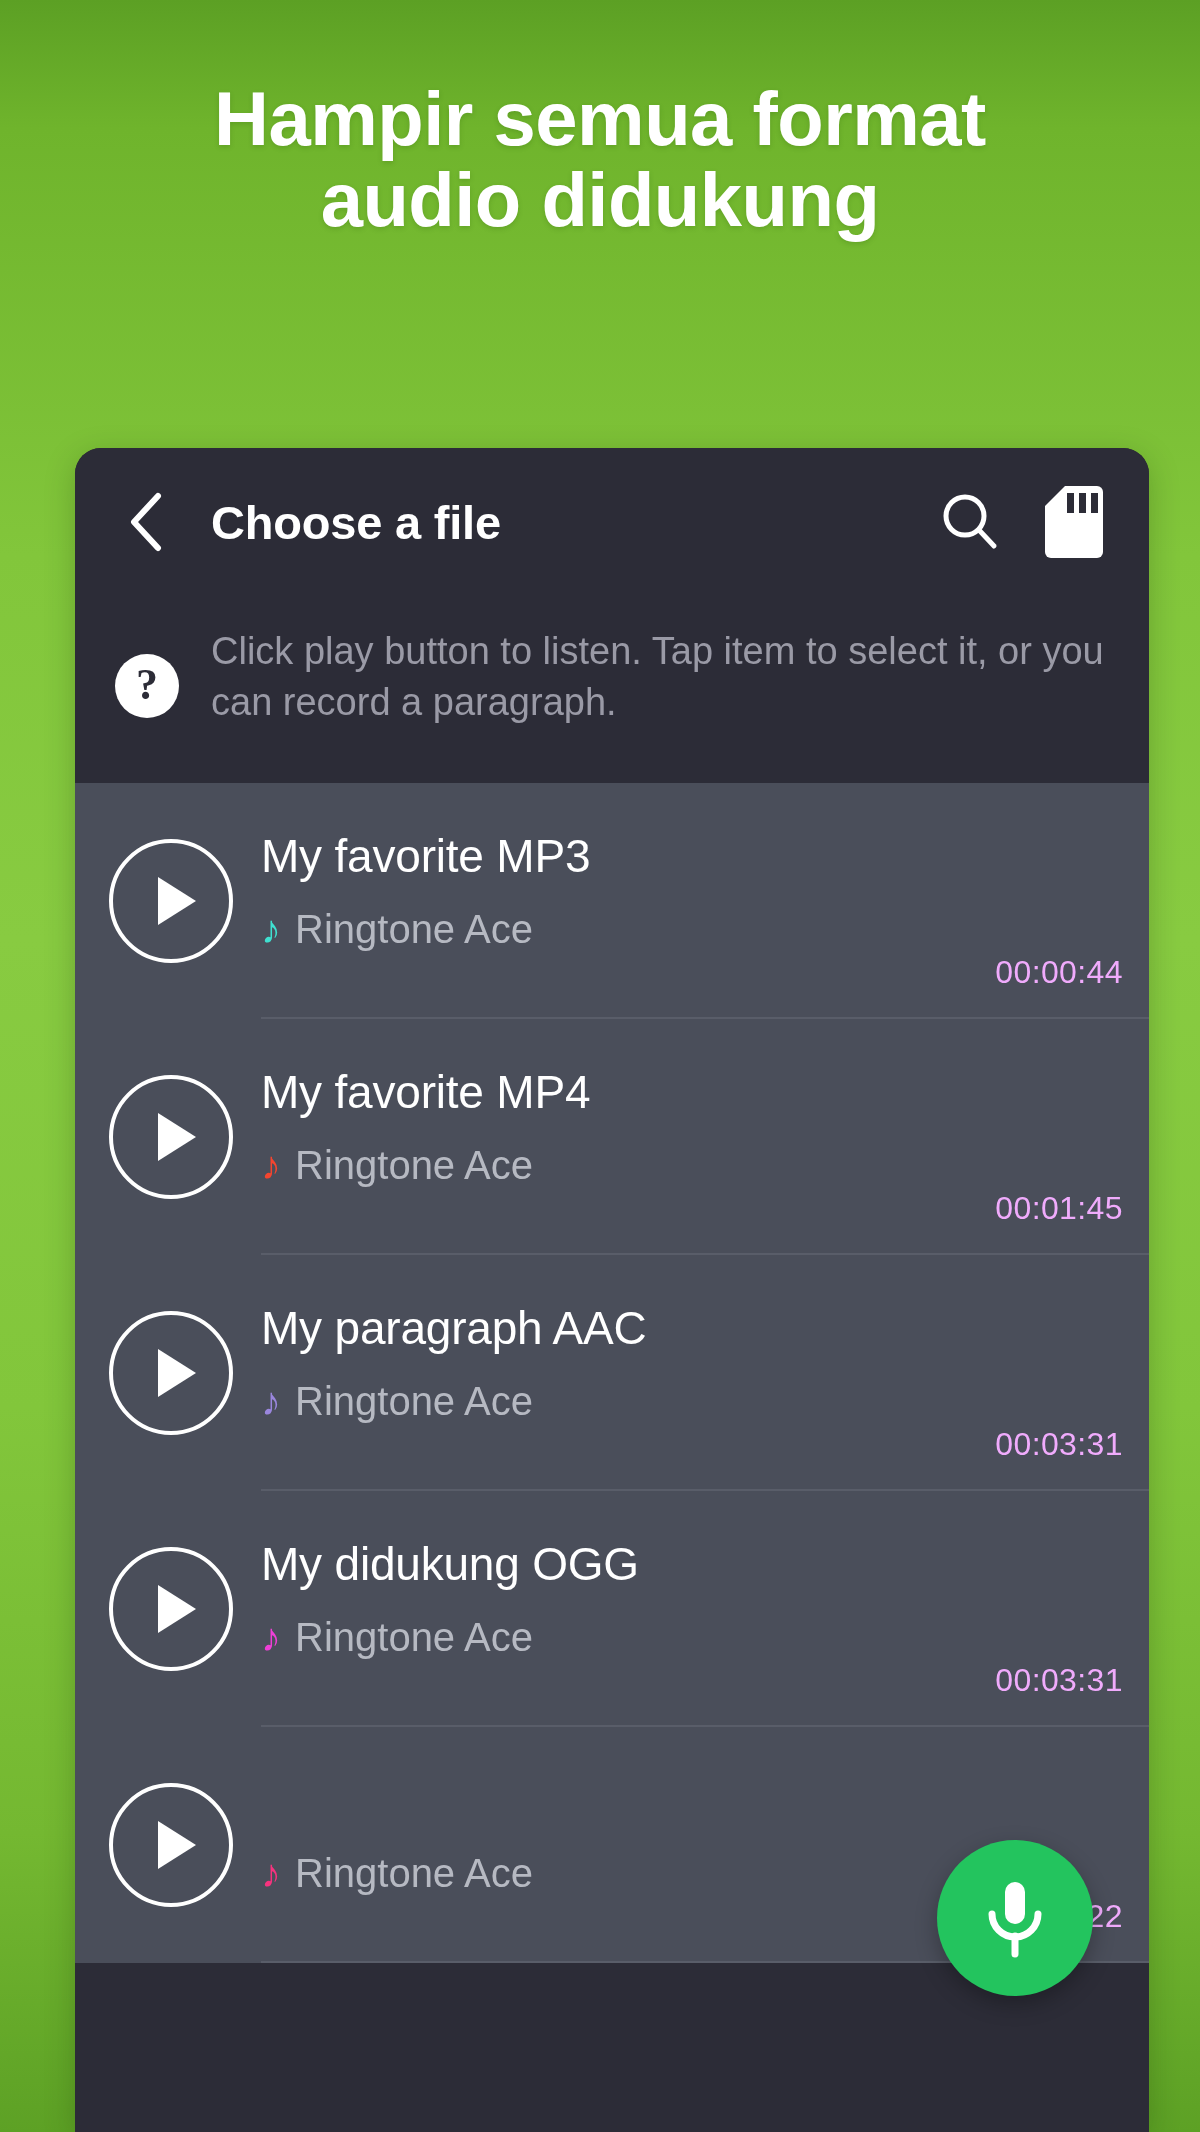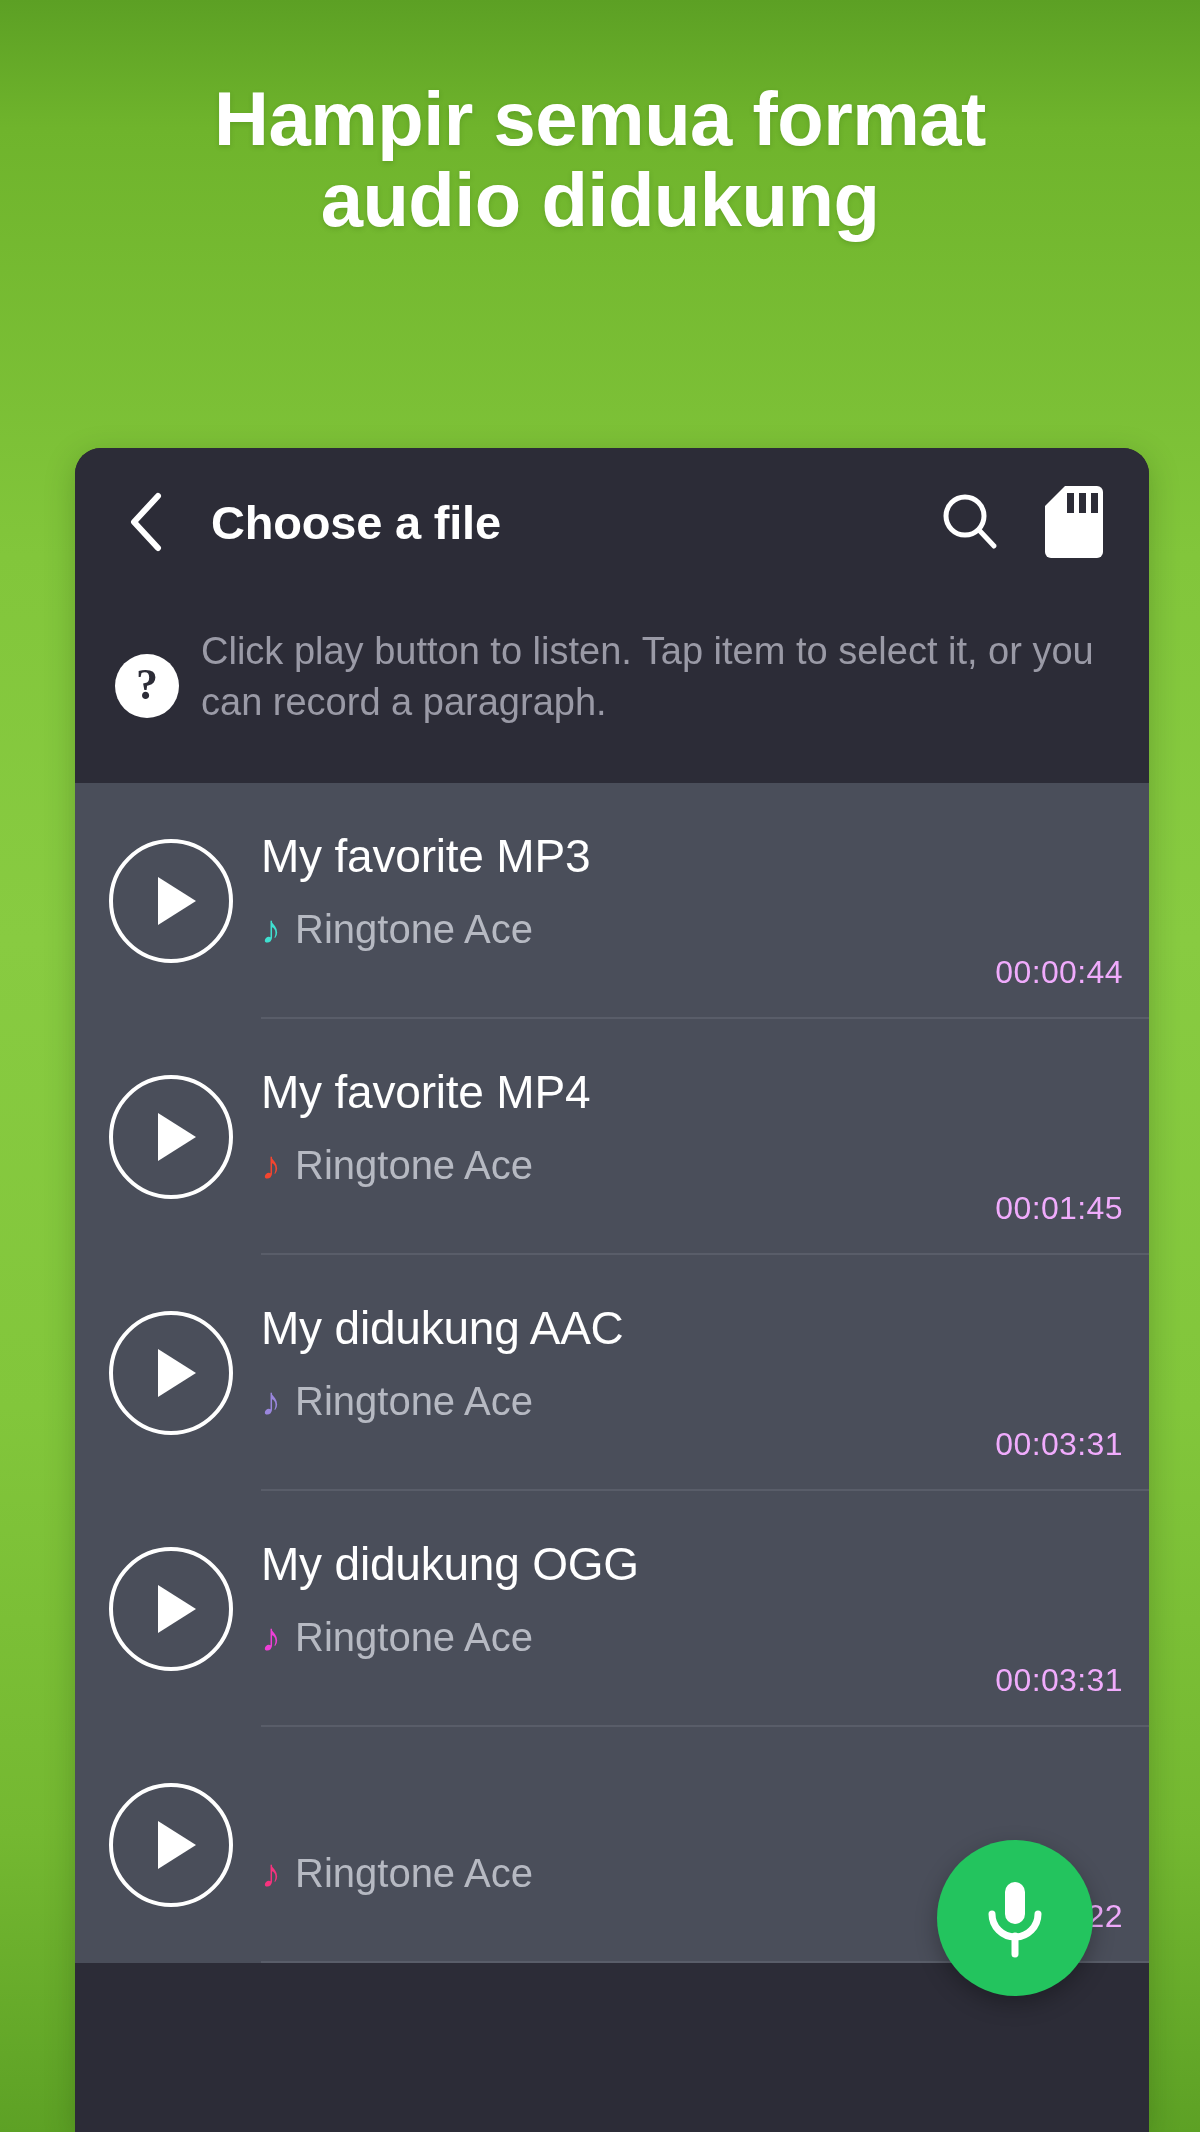--- a/index.html
+++ b/index.html
@@ -118,21 +118,21 @@
     color: #2c2c37;
     font-size: 44px;
     font-weight: bold;
     line-height: 62px;
     text-align: center;
     margin-top: 28px;
     font-family: "Liberation Serif", serif;
   }
   #help-text {
     flex: 1 1 auto;
-    margin-left: 22px;
+    margin-left: 32px;
     color: #9a9aa6;
     font-size: 38px;
     line-height: 1.35;
     font-stretch: condensed;
   }
 
   
   #file-list {
     background: #4a4e5a;
     min-height: 1180px;
@@ -299,21 +299,21 @@
               <span class="row-artist">Ringtone Ace</span>
             </div>
             <div class="row-dur">00:01:45</div>
           </div>
         </div>
         <div class="file-row">
           <div class="play-btn">
             <div class="play-tri"></div>
           </div>
           <div class="row-body">
-            <div class="row-title">My didukung AAC</div>
+            <div class="row-title">My paragraph AAC</div>
             <div class="row-sub">
               <span class="note-icon" style="color: rgb(154, 134, 221);">♪</span>
               <span class="row-artist">Ringtone Ace</span>
             </div>
             <div class="row-dur">00:03:31</div>
           </div>
         </div>
         <div class="file-row">
           <div class="play-btn">
             <div class="play-tri"></div>

